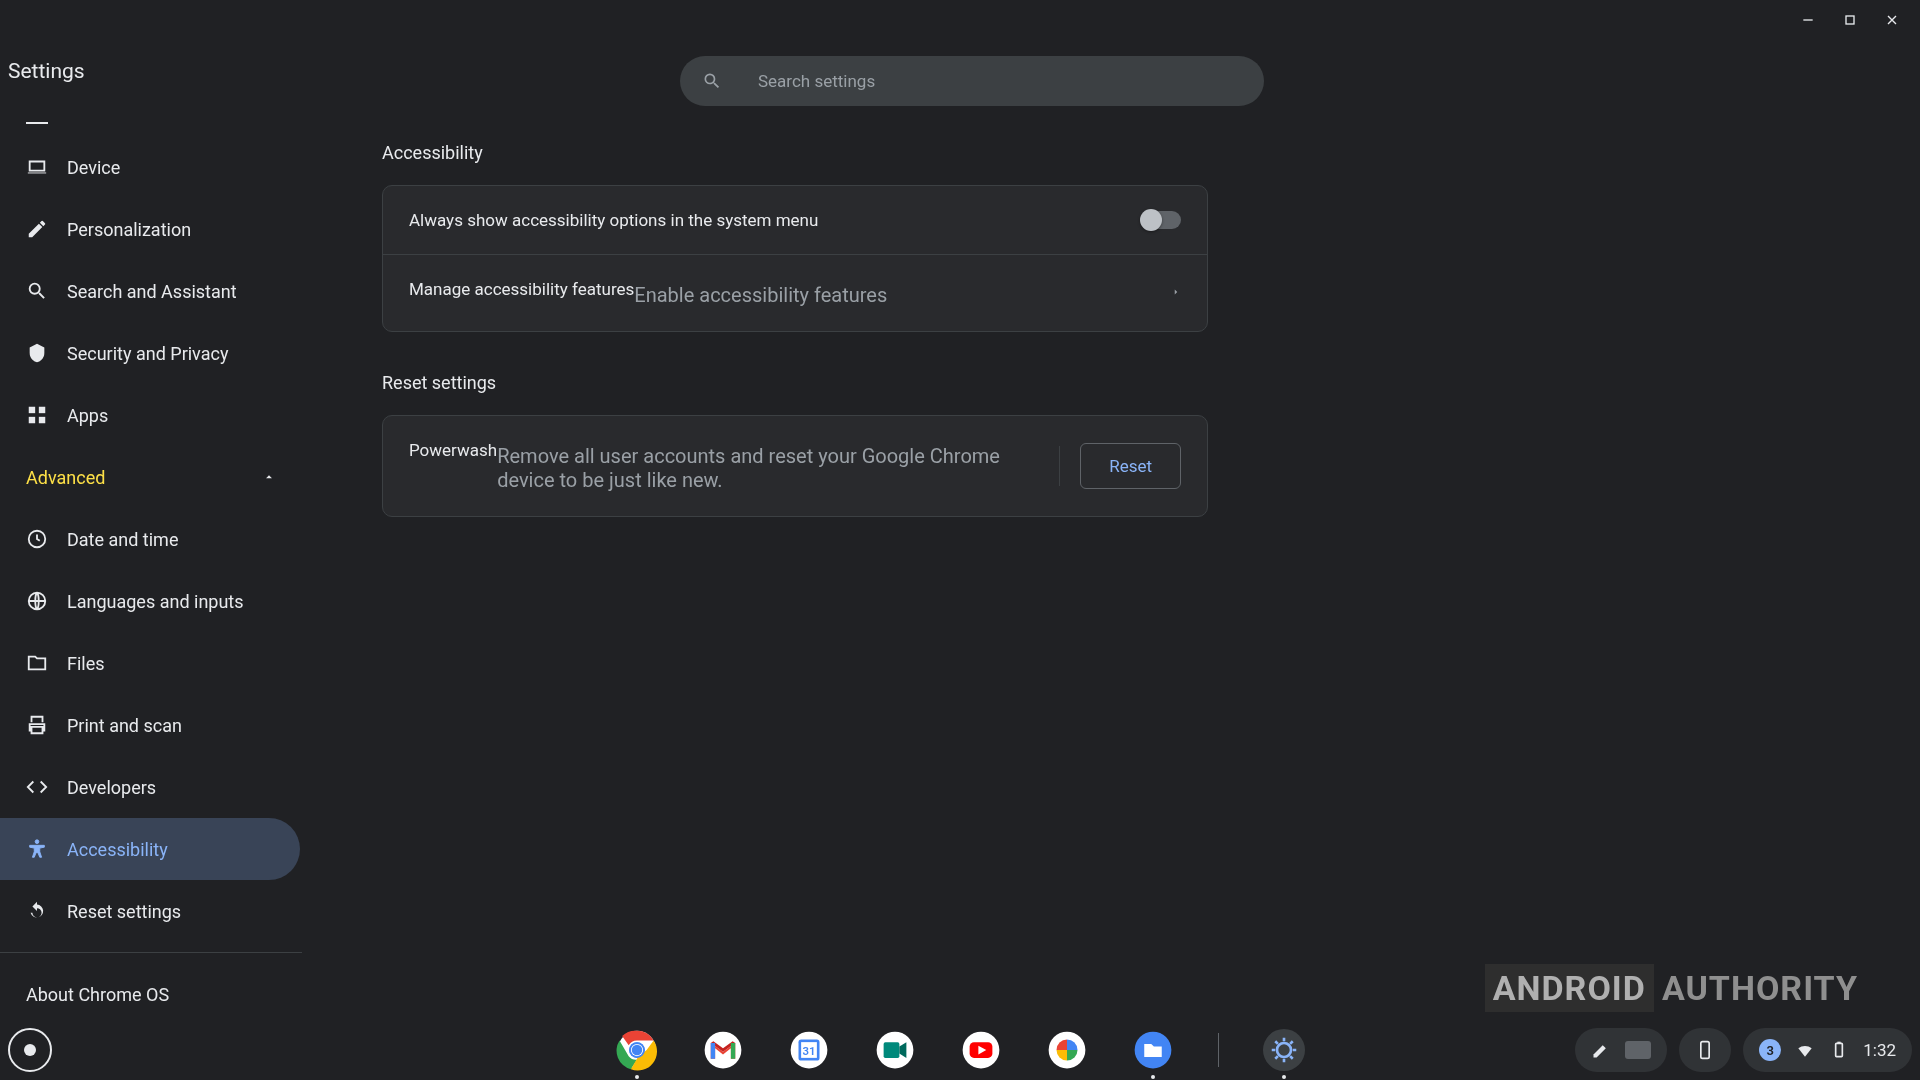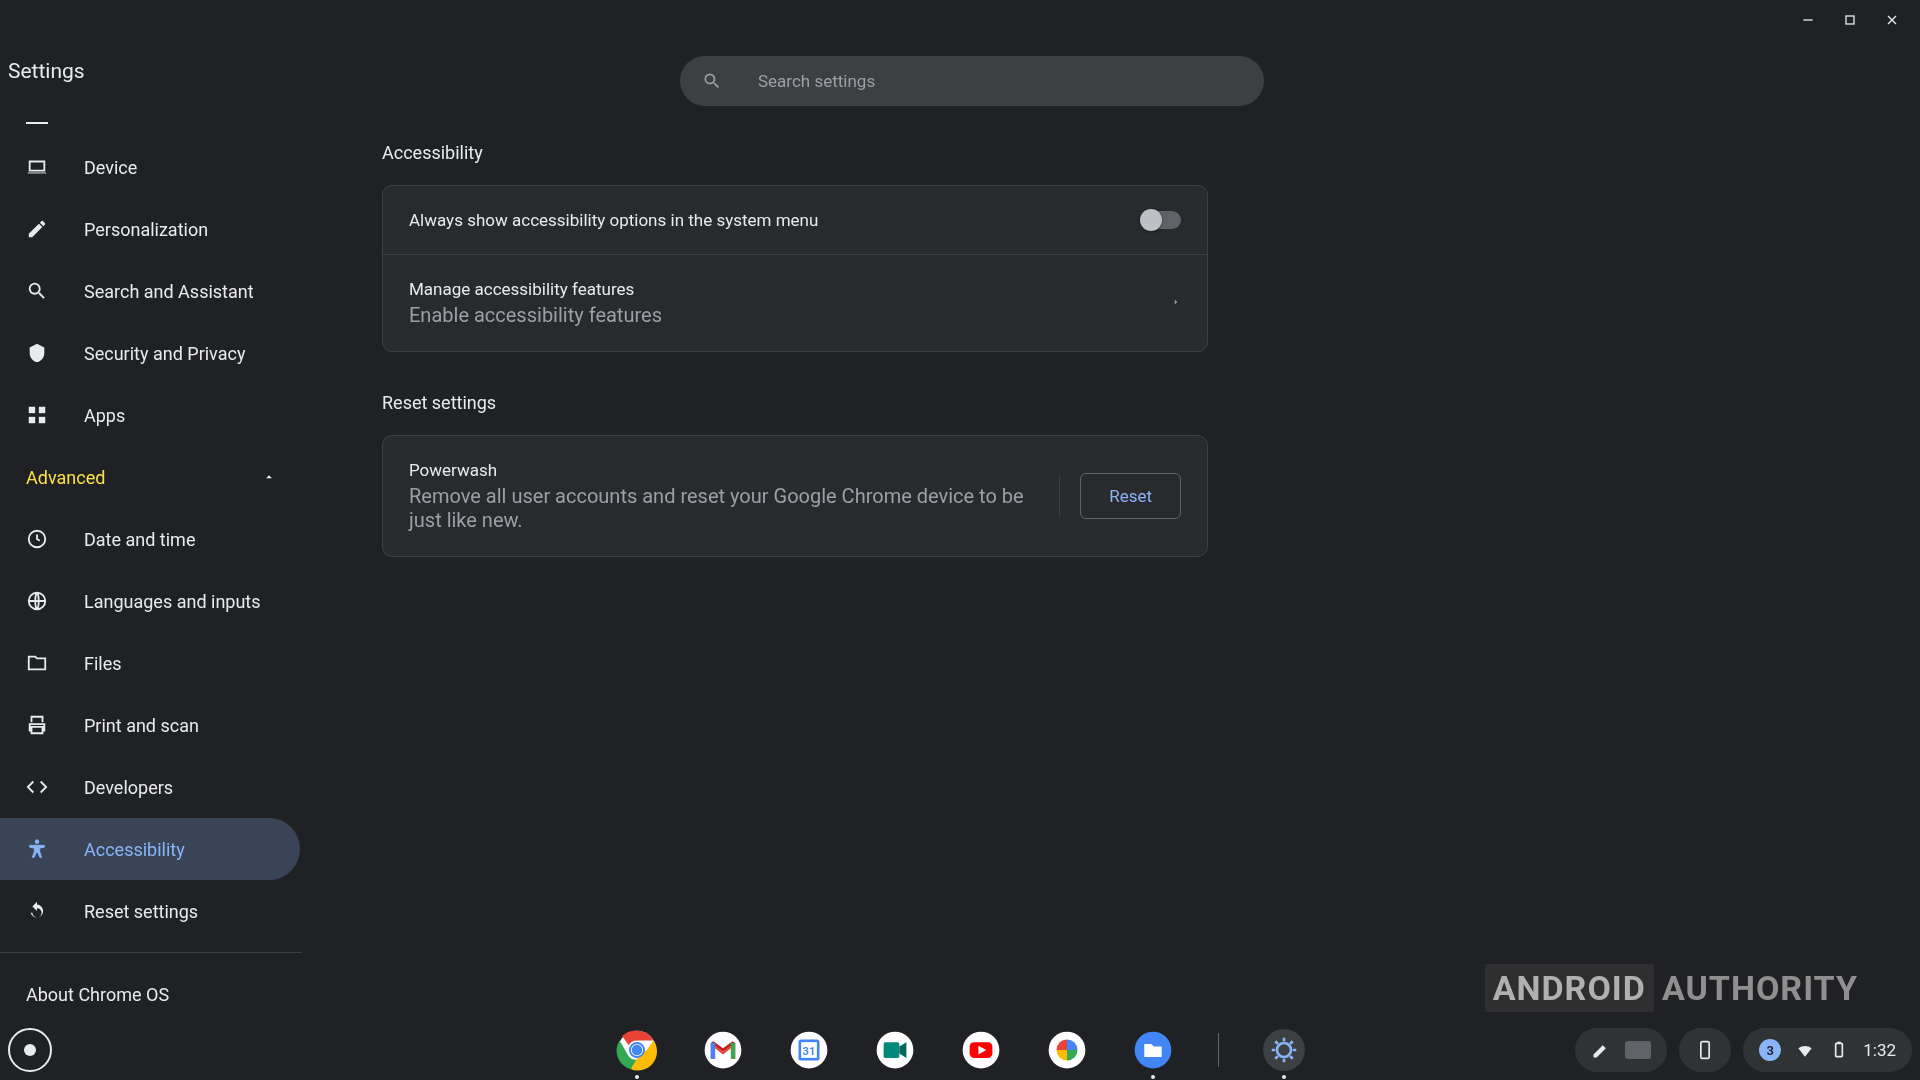--- a/index.html
+++ b/index.html
@@ -13,38 +13,38 @@
 
   .header { height: 62px; display: flex; align-items: center; padding: 0 8px; }
   .header-title { font-size: 21px; color: #e8eaed; font-weight: 400; }
   .search-bar { margin-left: auto; margin-right: auto; position: absolute; left: 680px; top: 56px; width: 584px; height: 50px; background: #3c4043; border-radius: 25px; display: flex; align-items: center; padding: 8px 22px; gap: 8px; }
   .search-bar svg { width: 20px; height: 20px; margin-right: 28px; fill: #9aa0a6; }
   .search-bar .ph { color: #9aa0a6; font-size: 17px; }
 
   .body { display: flex; flex: 1; overflow: hidden; }
 
   .sidebar { width: 302px; padding-top: 20px; overflow-y: auto; }
-  .nav-item { height: 62px; display: flex; align-items: center; padding: 0 26px; border-radius: 0 31px 31px 0; margin-right: 2px; cursor: pointer; color: #e8eaed; font-size: 18px; gap: 36px; }
+  .nav-item { height: 62px; display: flex; align-items: center; padding: 0 26px; border-radius: 0 31px 31px 0; margin-right: 2px; cursor: pointer; color: #e8eaed; font-size: 18px; gap: 19px; }
   .nav-item.active { background: #394457; color: #8ab4f8; }
   .nav-item.active svg { fill: #8ab4f8; stroke: #8ab4f8; }
   .nav-item svg { width: 22px; height: 22px; fill: #e8eaed; flex-shrink: 0; }
   .nav-section { height: 62px; display: flex; align-items: center; padding: 0 26px; color: #fde047; font-size: 18px; cursor: pointer; justify-content: space-between; gap: 28px; }
   .nav-section svg.caret { width: 14px; height: 14px; fill: #e8eaed; }
   .divider { height: 1px; background: #3c4043; margin: 10px 0; }
   .about { height: 62px; display: flex; align-items: center; padding: 0 26px; color: #e8eaed; font-size: 18px; cursor: pointer; }
 
   .main { flex: 1; padding: 40px 0 0 80px; }
   .content { width: 826px; }
   .section-title { font-size: 18px; color: #e8eaed; margin-bottom: 22px; font-weight: 400; }
   .card { background: #292a2d; border-radius: 10px; margin-bottom: 40px; border: 1px solid #3c4043; }
   .row { padding: 24px 26px; display: flex; align-items: center; justify-content: space-between; }
   .row + .row { border-top: 1px solid #3c4043; }
   .row-text { font-size: 17px; color: #e8eaed; }
   .row-sub { font-size: 20px; color: #9aa0a6; margin-top: 4px; }
-  .row-main { display: flex; flex-direction: column; }
+  .row-main { display: flex; flex-direction: row; }
 
   .toggle { width: 40px; height: 18px; background: #5f6368; border-radius: 9px; position: relative; cursor: pointer; }
   .toggle::after { content: ""; position: absolute; left: -1px; top: -2px; width: 22px; height: 22px; background: #bdc1c6; border-radius: 50%; box-shadow: 0 1px 3px rgba(0,0,0,0.4); }
 
   .reset-btn { border: 1px solid #5f6368; background: transparent; color: #8ab4f8; font-size: 17px; padding: 12px 28px; border-radius: 6px; cursor: pointer; }
   .vline { width: 1px; height: 40px; background: #3c4043; margin: 0 20px; }
 
   .arrow-icon svg { width: 10px; height: 14px; fill: #9aa0a6; }
 
   .watermark { position: absolute; right: 62px; bottom: 72px; font-size: 34px; font-weight: 700; letter-spacing: 1px; }

